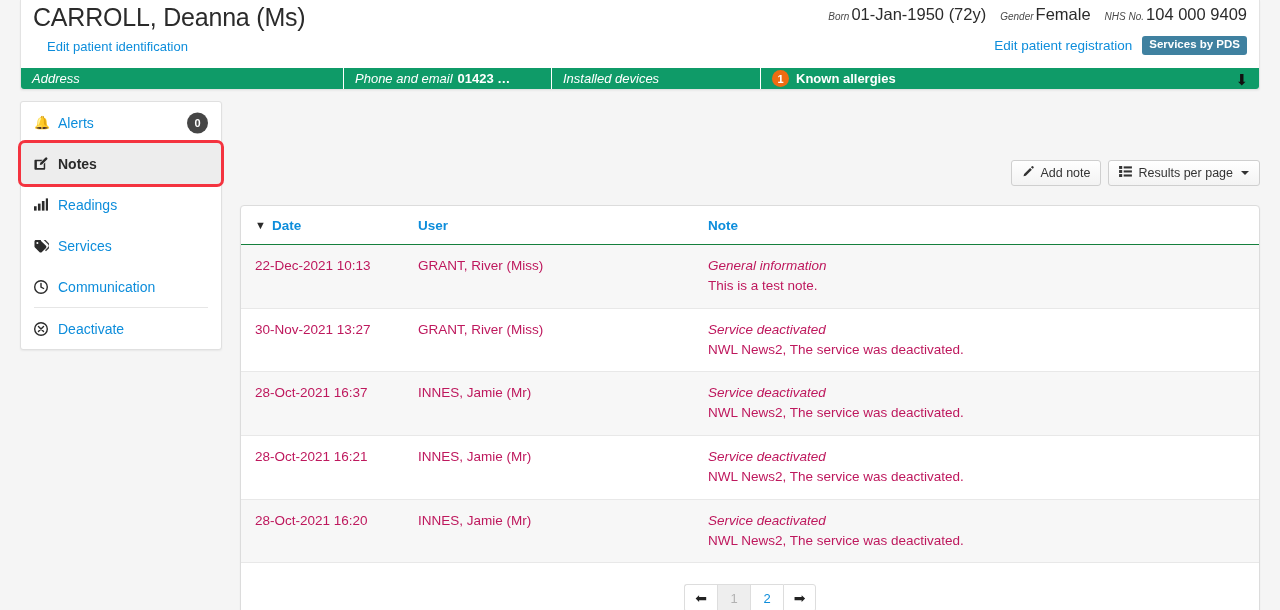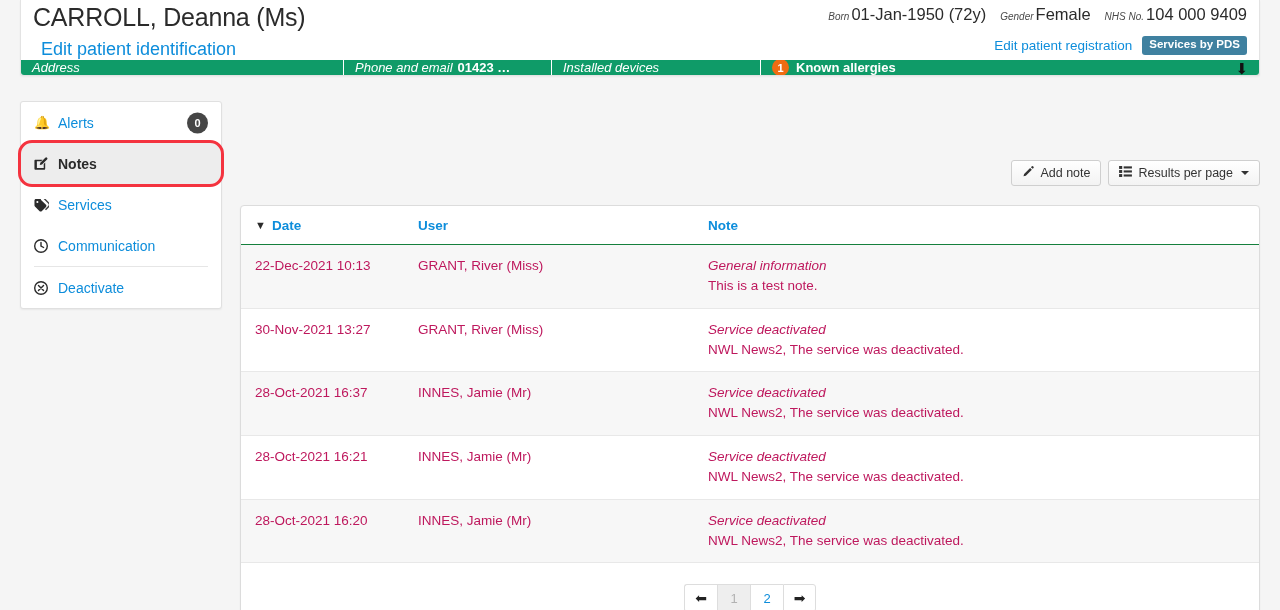--- a/index.html
+++ b/index.html
@@ -28,22 +28,22 @@
     padding: 0 12px;
   }
   .patient-name {
     position: absolute; left: 12px; top: 3px;
     font-size: 25px; font-weight: 400; color: #2b2b2b;
     letter-spacing: -0.2px;
     white-space: nowrap;
     text-align: right;
   }
   .edit-ident {
-    position: absolute; left: 20px; top: 39px;
-    font-size: 18px; color: #0d8ddb; text-decoration: none;
+    position: absolute; left: 26px; top: 39px;
+    font-size: 13px; color: #0d8ddb; text-decoration: none;
     white-space: nowrap;
   }
   .demographics {
     position: absolute; right: 12px; top: 5px;
     font-size: 15px; white-space: nowrap; color: #2b2b2b;
   }
   .demographics .lbl {
     font-style: italic; font-size: 10px; color: #4a4a4a;
     margin-right: 2px;
   }
@@ -58,26 +58,27 @@
   .pds-badge {
     background: #3f81a0; color: #fff;
     font-size: 11.5px; font-weight: bold;
     padding: 3px 7px 4px; border-radius: 3px;
     line-height: 1;
   }
 
   
   .summary-bar {
     display: flex;
-    height: 15px;
+    height: 21px;
     background: #0f9b68;
     color: #ffffff;
     font-size: 13px;
     border-radius: 0 0 3px 3px;
     overflow: hidden;
+    margin-top: 8px;
   }
   .sb-cell {
     display: flex; align-items: center;
     padding: 0 11px;
     border-right: 1px solid #ffffff;
     white-space: nowrap;
     overflow: hidden;
   }
   .sb-cell:last-child { border-right: none; }
   .sb-cell .sb-lbl { font-style: italic; margin-right: 5px; }
@@ -127,21 +128,21 @@
   .side-item .si-ico {
     width: 17px; margin-right: 7px;
     color: #2b2b2b; font-size: 13px;
     display: inline-flex; align-items: center; justify-content: flex-start;
     flex: none;
   }
   .side-item.active {
     background: #ededed;
     color: #2b2b2b; font-weight: bold;
     outline: 3px solid #f4333f;
-    border-radius: 11px;
+    border-radius: 4px;
     z-index: 3;
   }
   .side-badge {
     position: absolute; right: 13px; top: 50%;
     transform: translateY(-50%);
     width: 21px; height: 21px; border-radius: 50%;
     background: #464646; color: #fff;
     font-size: 11px; font-weight: bold;
     display: flex; align-items: center; justify-content: center;
   }
@@ -292,20 +293,31 @@
   <div class="side-item active">
     <span class="si-ico">
       <svg width="14" height="14" viewBox="0 0 16 16" aria-hidden="true">
         <path d="M1.6 3.2h8.2l-1.7 1.7H3.3v7.8h7.8V8.1l1.7-1.7v7.1c0 .6-.5 1.1-1.1 1.1H1.6c-.6 0-1.1-.5-1.1-1.1V4.3c0-.6.5-1.1 1.1-1.1z" fill="#2b2b2b"></path>
         <path d="M14.9.8a1.5 1.5 0 0 1 0 2.1L9.2 8.6l-2.6.6.6-2.6L12.9.8a1.4 1.4 0 0 1 2 0z" fill="#2b2b2b"></path>
       </svg>
     </span>
     <span>Notes</span>
   </div>
 
+  <div class="side-item">
+    <span class="si-ico">
+      <svg width="14" height="13" viewBox="0 0 16 14" aria-hidden="true">
+        <rect x="0" y="9" width="3" height="5" fill="#2b2b2b"></rect>
+        <rect x="4.5" y="6" width="3" height="8" fill="#2b2b2b"></rect>
+        <rect x="9" y="3" width="3" height="11" fill="#2b2b2b"></rect>
+        <rect x="13.5" y="0" width="2.5" height="14" fill="#2b2b2b"></rect>
+      </svg>
+    </span>
+    <span>Readings</span>
+  </div>
 
   <div class="side-item">
     <span class="si-ico">
       <svg width="15" height="14" viewBox="0 0 16 14" aria-hidden="true">
         <path d="M7.4.6H2.1C1.2.6.5 1.3.5 2.2v5.3c0 .4.2.8.5 1.1l5 5c.6.6 1.6.6 2.2 0l4.6-4.6c.6-.6.6-1.6 0-2.2l-5-5c-.3-.3-.7-.2-.4-1.2z" fill="#2b2b2b"></path>
         <circle cx="3.6" cy="3.7" r="1.1" fill="#ffffff"></circle>
         <path d="M10.3.6l5 5c.6.6.6 1.6 0 2.2l-3.6 3.6 1.1 1.1 4.6-4.6c.6-.6.6-1.6 0-2.2l-5-5z" fill="#2b2b2b" opacity=".9"></path>
       </svg>
     </span>
     <span>Services</span>

